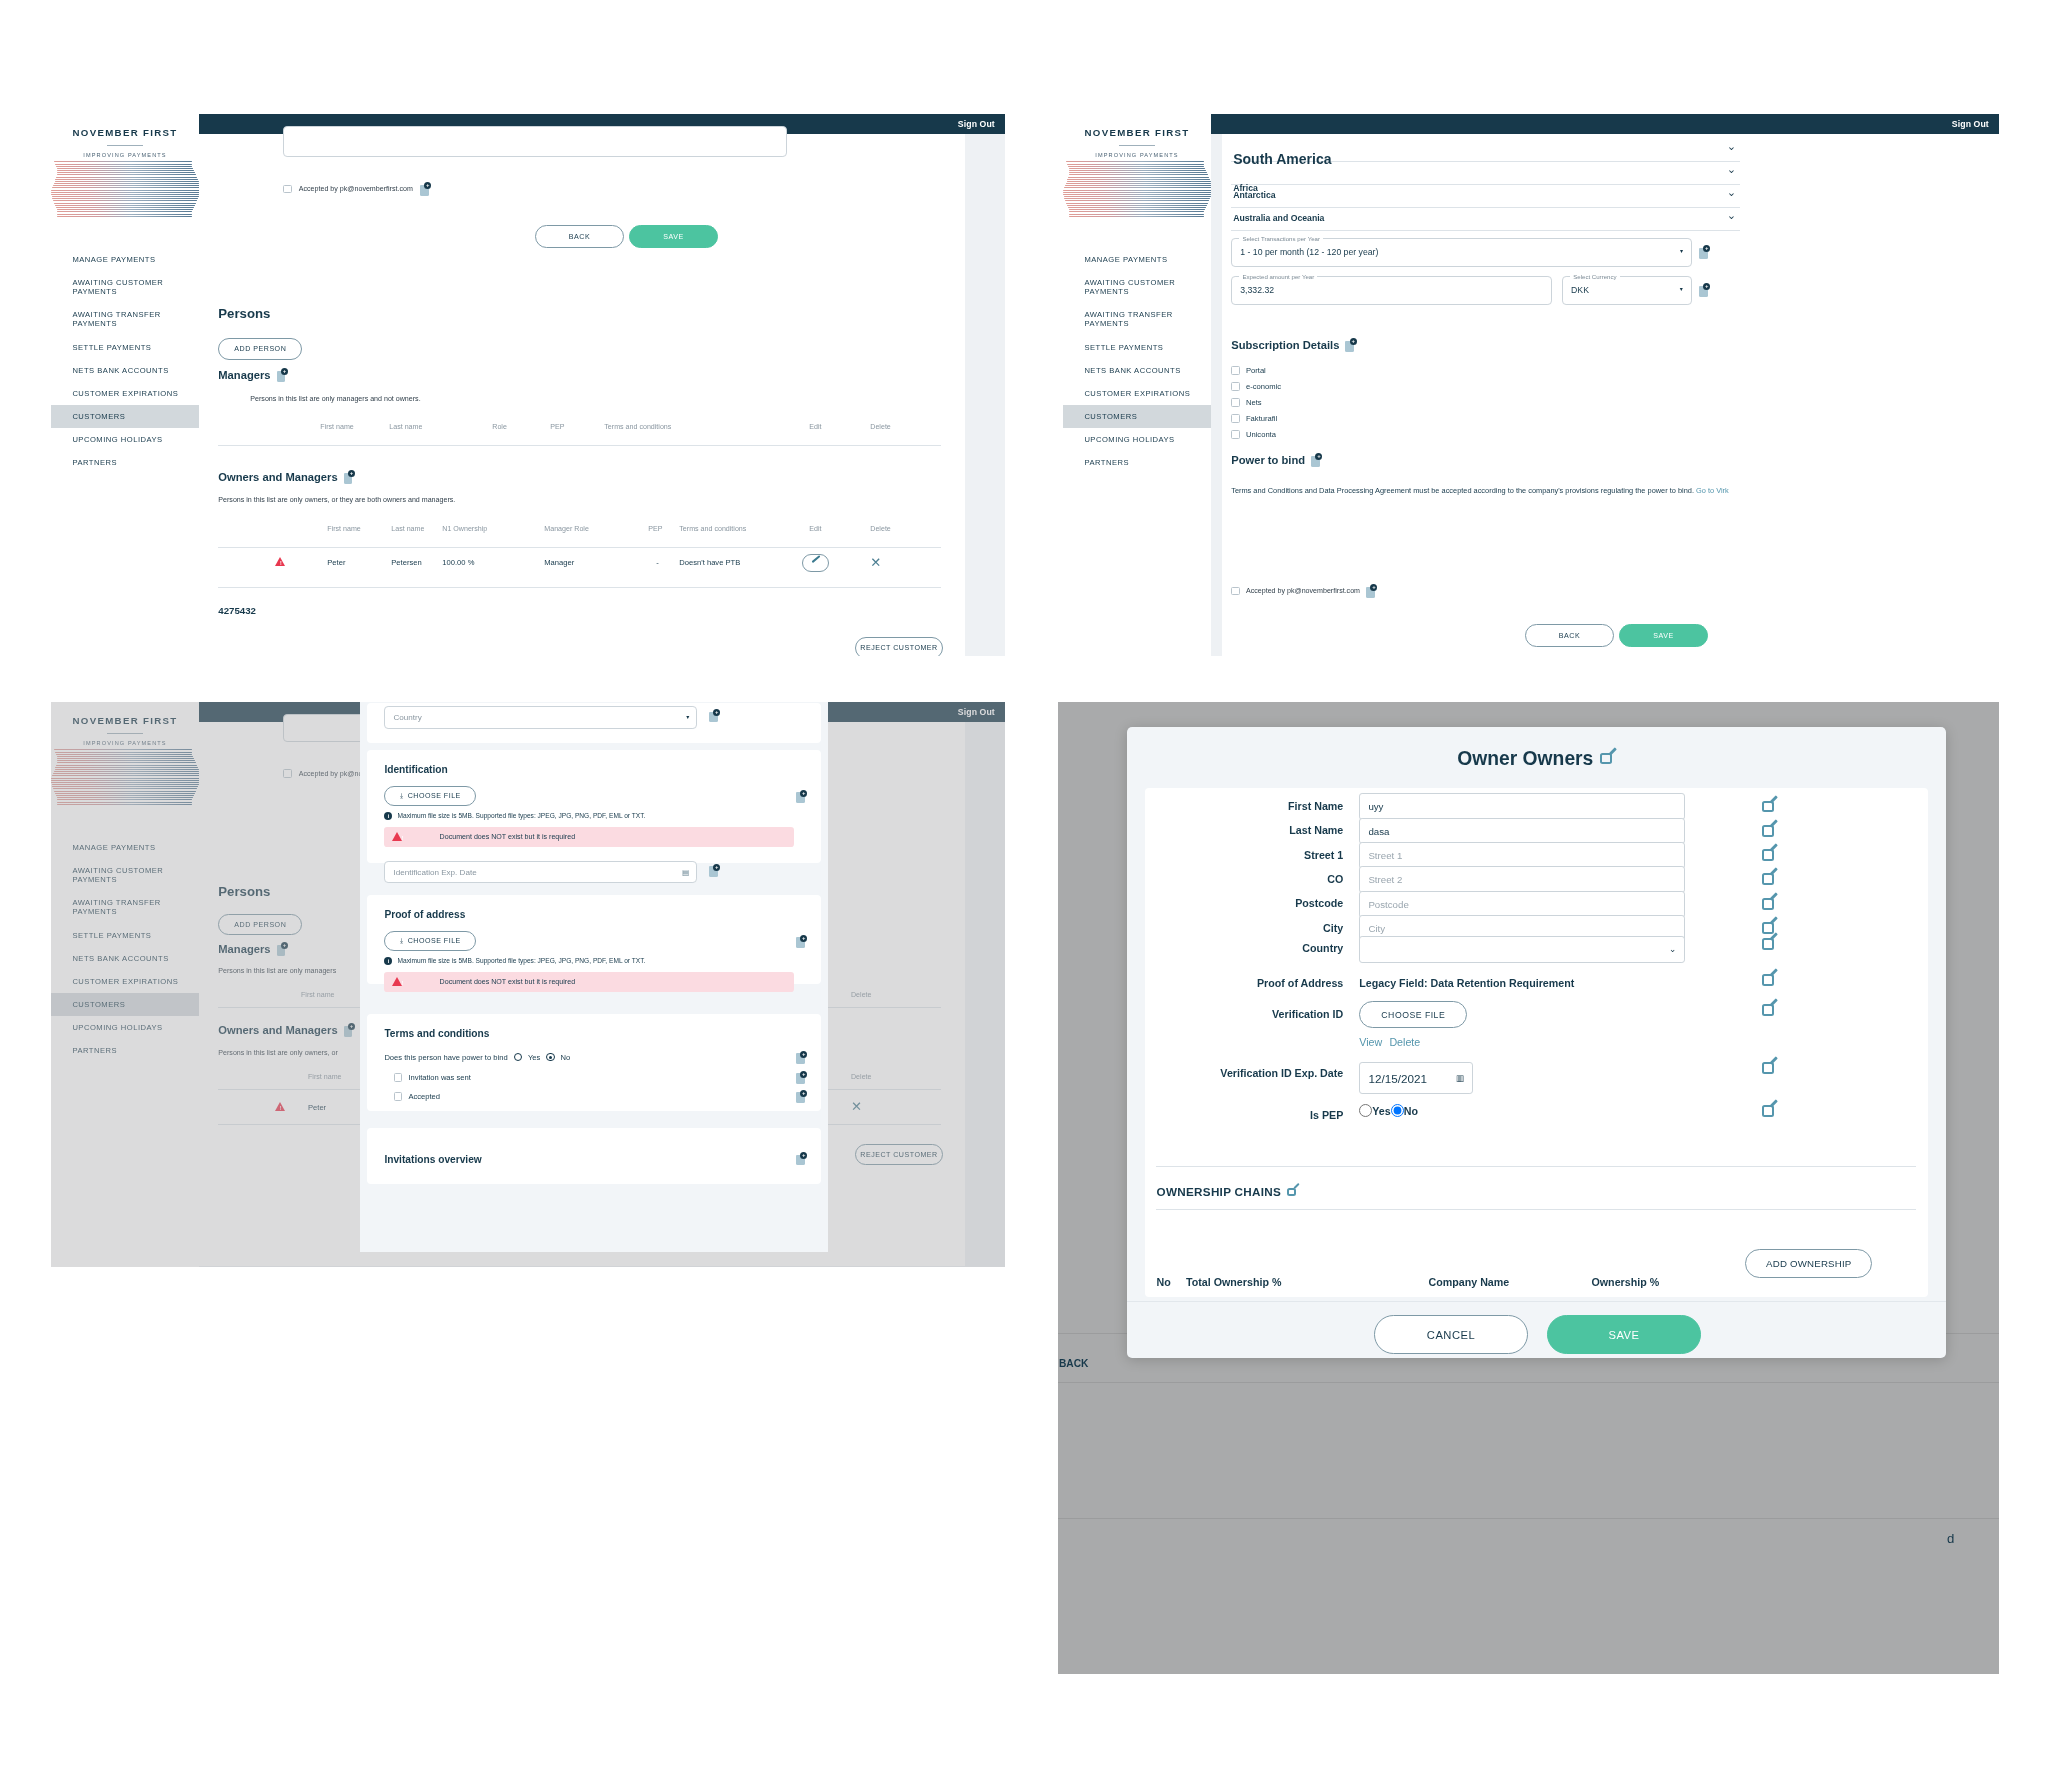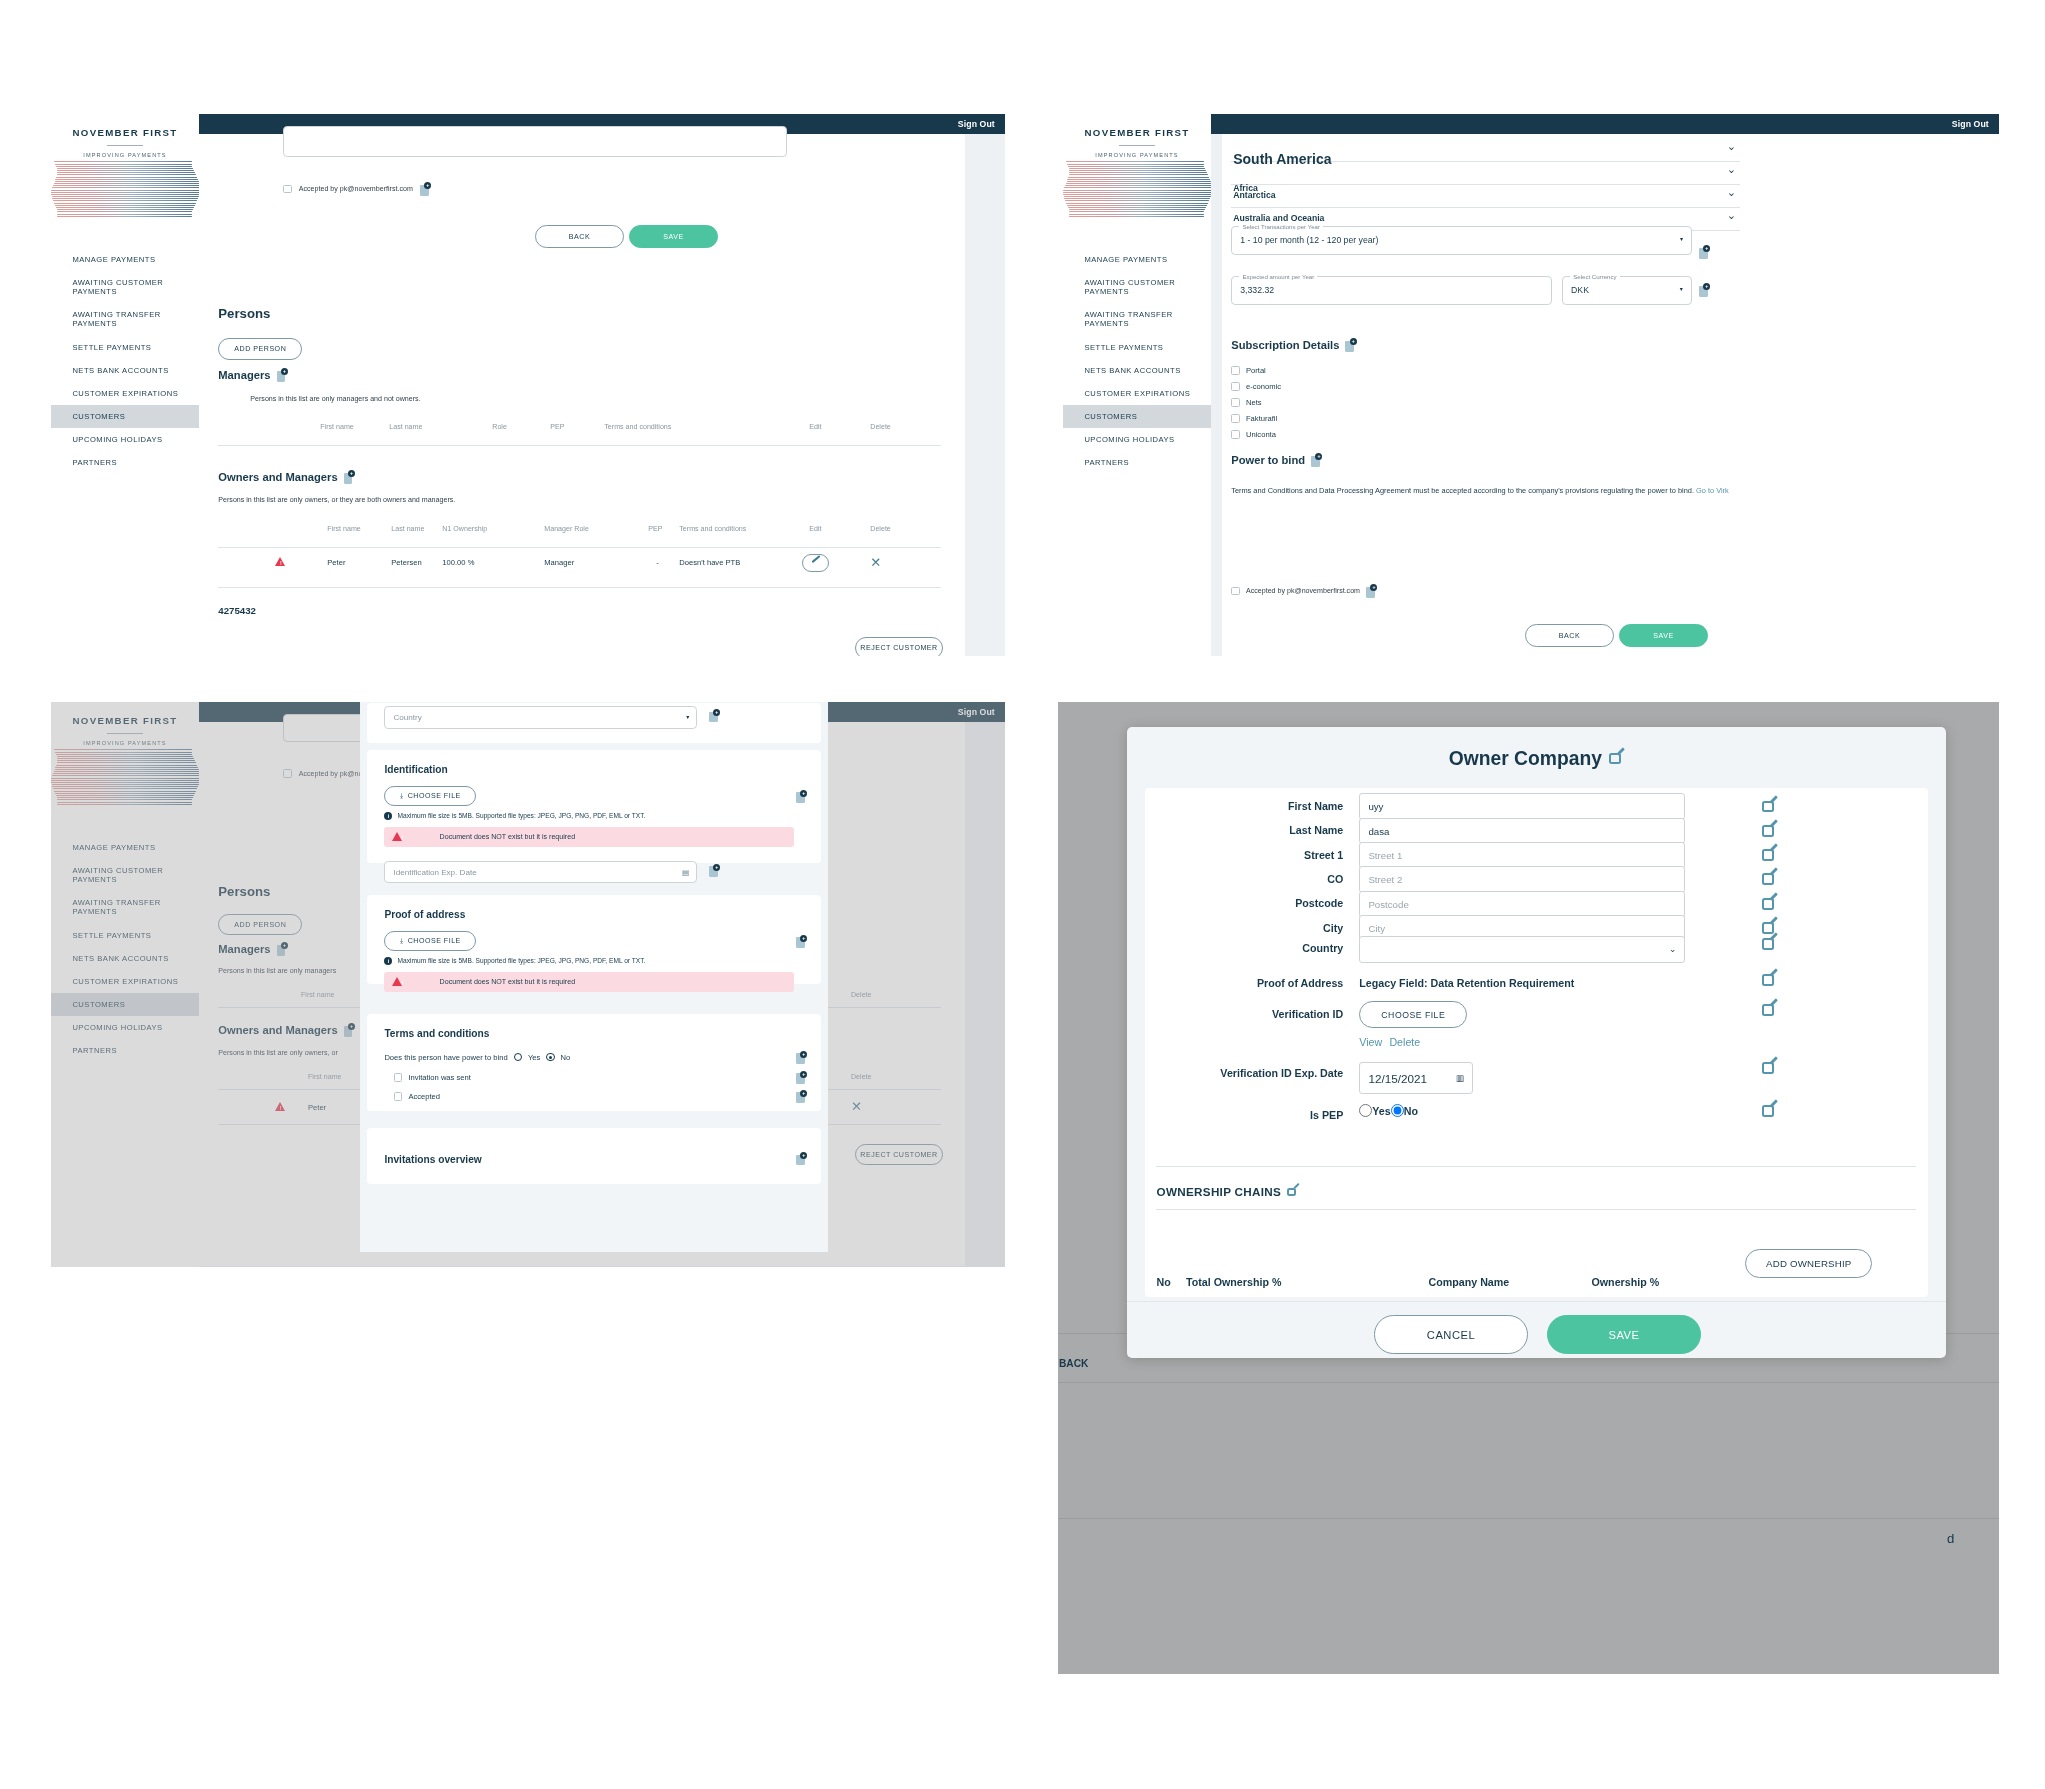--- a/index.html
+++ b/index.html
@@ -260,21 +260,21 @@
           <div style="position: relative; height: 23px; border-bottom: 0.5px solid rgb(221, 227, 232);">
             <span style="position:absolute;left:2px;top:4.1px;font-size:8.7px;font-weight:700;color:#17394b;">Antarctica</span>
             <span style="position:absolute;right:4.1px;top:1px;font-size:11.2px;color:#17394b;">⌄</span>
           </div>
           <div style="position: relative; height: 23px; border-bottom: 0.5px solid rgb(221, 227, 232);">
             <span style="position:absolute;left:2px;top:4.1px;font-size:8.7px;font-weight:700;color:#17394b;">Australia and Oceania</span>
             <span style="position:absolute;right:4.1px;top:1px;font-size:11.2px;color:#17394b;">⌄</span>
           </div>
         </div>
 
-      <div class="fieldbox" style="position:absolute; left:9.2px; top:92px; width:461px; height:28.5px;">
+      <div class="fieldbox" style="position:absolute; left:9.2px; top:104px; width:461px; height:28.5px;">
         <span class="legend">Select Transactions per Year</span>
         <span style="position:absolute; left:8.1px; top:8.1px; font-size:8.7px; color:#17394b;">1 - 10 per month (12 - 120 per year)</span>
         <span style="position:absolute; right:8.1px; top:8.1px; font-size:6.1px; color:#17394b;">▾</span>
       </div>
       <span class="docicon" style="position:absolute; left:477px; top:111px;">
           <i class="pg"></i>
           <i class="plus">+</i>
         </span>
 
       <div class="fieldbox" style="position:absolute; left:9.2px; top:142px; width:321px; height:28.5px;">
@@ -540,21 +540,21 @@
 
   <div class="panel" style="left:1058px; top:702px; width:941px; height:972px; background:#a9aaab;">
     <div style="position:absolute; left:1px; top:656px; font-size:10.2px; font-weight:700; color:#17394b;">BACK</div>
     <div style="position:absolute; left:889px; top:829px; font-size:13.2px; color:#17394b;">d</div>
     <div style="position:absolute; left:0; top:631px; width:941px; border-top:0.5px solid #9b9c9d;"></div>
     <div style="position:absolute; left:0; top:680px; width:941px; border-top:0.5px solid #9b9c9d;"></div>
     <div style="position:absolute; left:0; top:816px; width:941px; border-top:0.5px solid #9b9c9d;"></div>
 
     <div class="modal" style="left:69px; top:25.4px; width:819px; height:631px;">
       <div style="position:absolute; left:0; right:0; top:20.4px; display:flex; align-items:center; justify-content:center; gap:7.1px;">
-        <span style="font-size:19.3px; font-weight:700; color:#17394b;">Owner Company</span>
+        <span style="font-size:19.3px; font-weight:700; color:#17394b;">Owner Owners</span>
         <span class="editicon">
             <i class="sq"></i>
             <i class="pen"></i>
           </span>
       </div>
 
       <div class="mcard" style="left:18.3px; top:61px; width:783px; height:509px;">
         <div id="p4fields">
             <div class="mlabel" style="position: absolute; left: 0px; top: 11.7px; width: 198px;">First Name</div>
             <div class="minput" style="position: absolute; left: 214px; top: 5.1px; width: 326px; height: 26.5px;">uyy</div>

